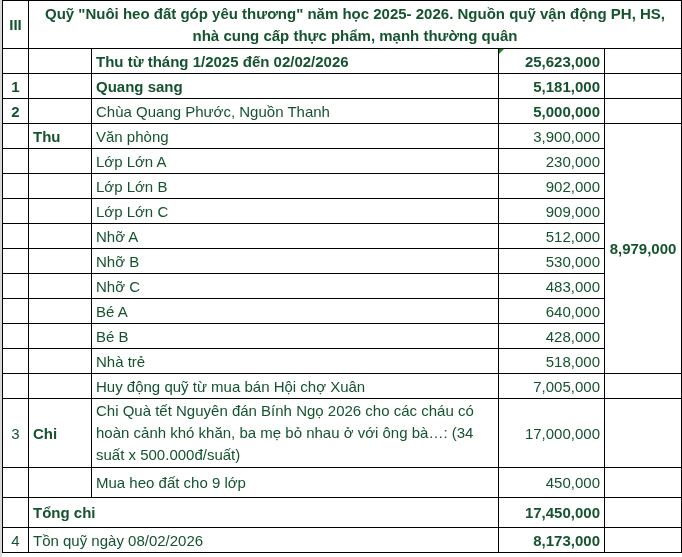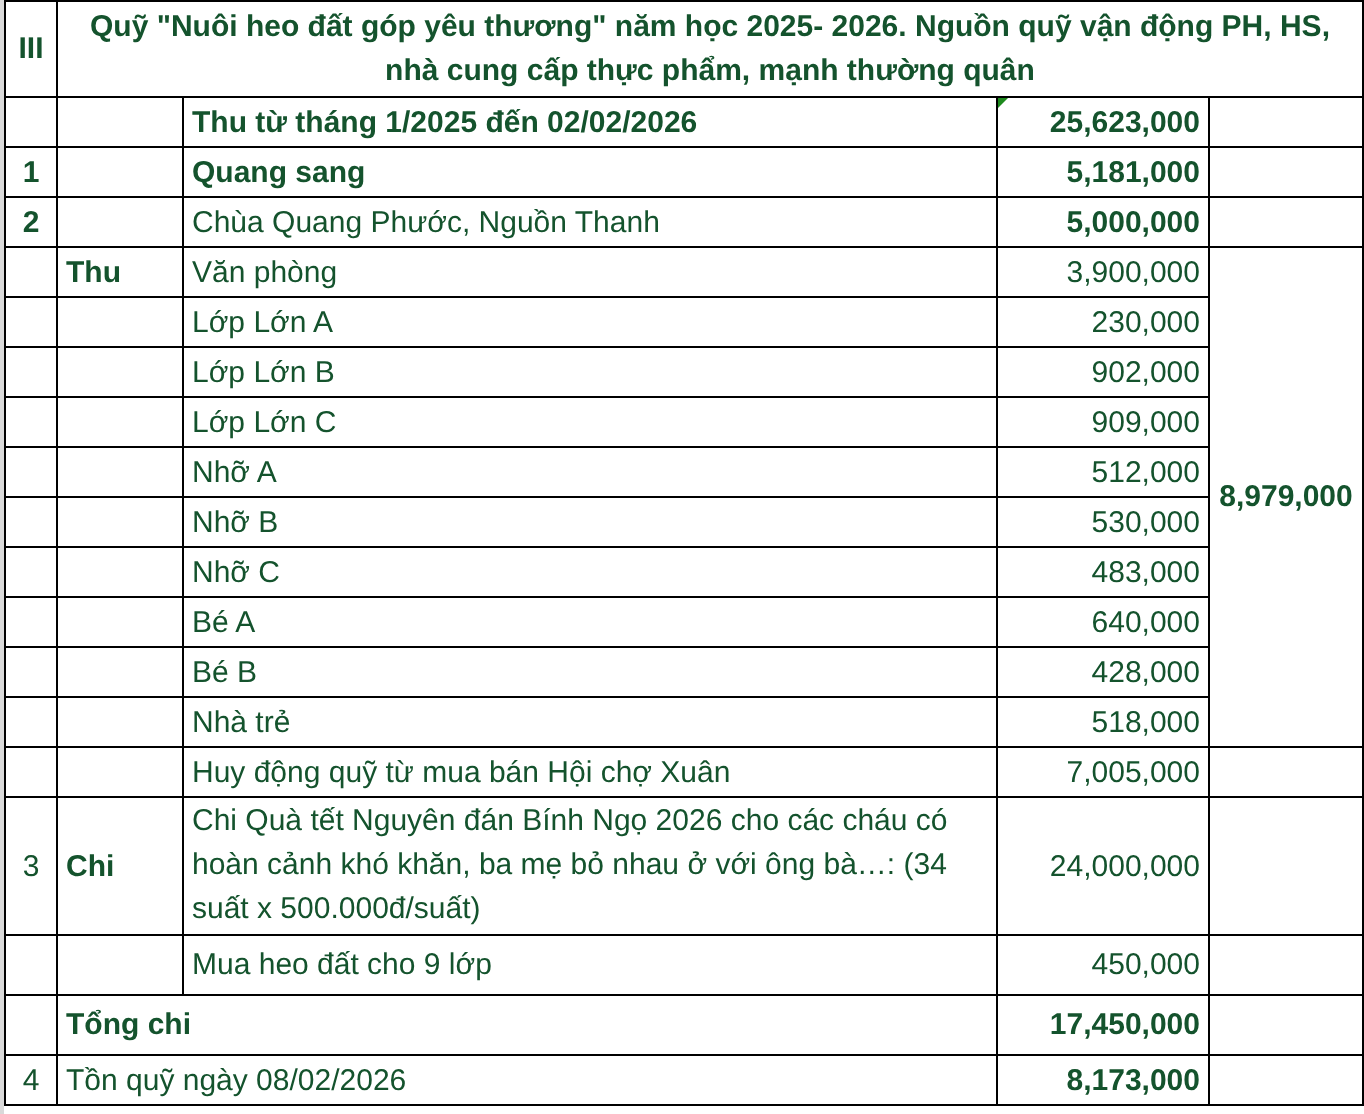--- a/index.html
+++ b/index.html
@@ -143,21 +143,21 @@
     <td class="c1"></td>
     <td class="c2"></td>
     <td class="c3">Huy động quỹ từ mua bán Hội chợ Xuân</td>
     <td class="c4">7,005,000</td>
     <td class="c5"></td>
   </tr>
   <tr class="tall">
     <td class="c1">3</td>
     <td class="c2 b">Chi</td>
     <td class="c3 wrap">Chi Quà tết Nguyên đán Bính Ngọ 2026 cho các cháu có hoàn cảnh khó khăn, ba mẹ bỏ nhau ở với ông bà…: (34 suất x 500.000đ/suất)</td>
-    <td class="c4">24,000,000</td>
+    <td class="c4">17,000,000</td>
     <td class="c5"></td>
   </tr>
   <tr class="mid">
     <td class="c1"></td>
     <td class="c2"></td>
     <td class="c3">Mua heo đất cho 9 lớp</td>
     <td class="c4">450,000</td>
     <td class="c5"></td>
   </tr>
   <tr class="mid">

